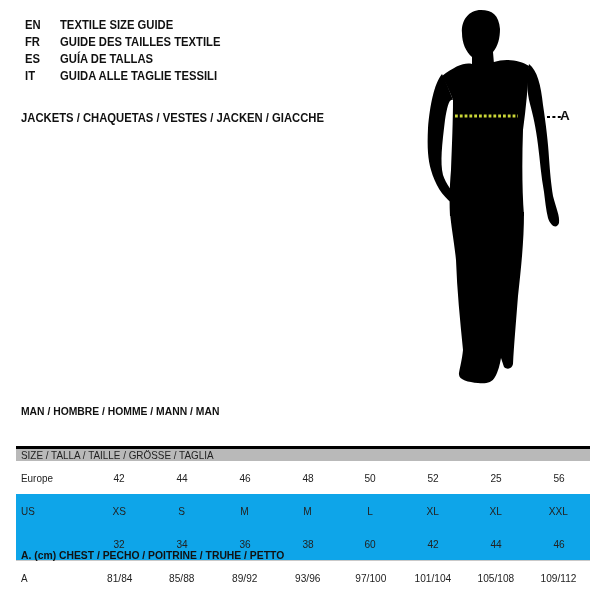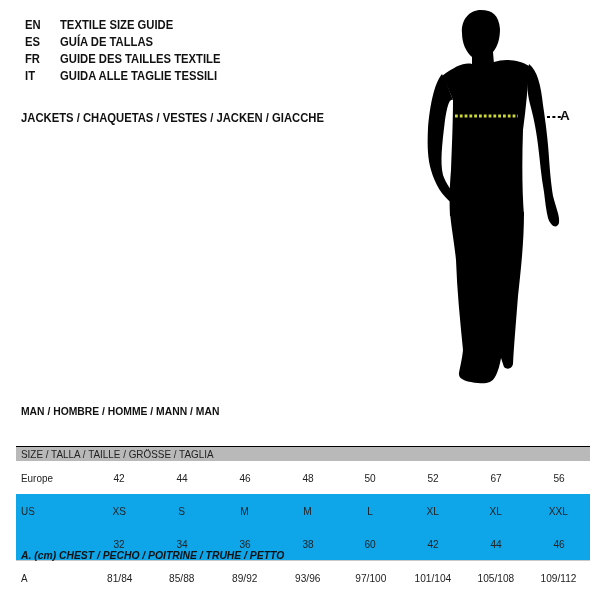--- a/index.html
+++ b/index.html
@@ -22,45 +22,45 @@
 
   
   .figure-svg{left:410px;top:0px;width:190px;height:400px;}
   .measure-label{left:560px;top:108px;font-size:13.5px;font-weight:600;}
 
   
   .section-title{left:21px;top:403px;height:16px;display:flex;align-items:center;font-weight:700;font-size:11.5px;}
 
   
   .size-table{left:16px;top:446px;width:574px;font-size:11px;color:#222;}
-  .thead{height:15px;background:#b9b9b9;border-top:1px solid #000000;display:flex;align-items:center;padding-left:5px;box-sizing:border-box;}
+  .thead{height:15px;background:#b9b9b9;border-top:3px solid #000000;display:flex;align-items:center;padding-left:5px;box-sizing:border-box;}
   .trow{height:33px;display:flex;align-items:center;}
   .trow .lbl{width:72px;padding-left:5px;box-sizing:border-box;}
   .trow .cell{flex:1;text-align:center;}
   .stripe{background:#0ea5e9;}
   .row-a{border-top:1px solid #c9c9c9;}
 
   
-  .footnote{left:21px;top:547px;height:16px;display:flex;align-items:center;font-weight:700;font-size:11.5px;font-style:italic;}
+  .footnote{left:21px;top:547px;height:16px;display:flex;align-items:center;font-weight:700;font-size:11.5px;}
 </style>
 </head>
 <body>
 
 <div class="abs lang-block">
   <div class="lang-row">
     <span class="code cond">EN</span>
     <span class="cond">TEXTILE SIZE GUIDE</span>
   </div>
   <div class="lang-row">
+    <span class="code cond">FR</span>
+    <span class="cond">GUIDE DES TAILLES TEXTILE</span>
+  </div>
+  <div class="lang-row">
     <span class="code cond">ES</span>
     <span class="cond">GUÍA DE TALLAS</span>
-  </div>
-  <div class="lang-row">
-    <span class="code cond">FR</span>
-    <span class="cond">GUIDE DES TAILLES TEXTILE</span>
   </div>
   <div class="lang-row">
     <span class="code cond">IT</span>
     <span class="cond">GUIDA ALLE TAGLIE TESSILI</span>
   </div>
 </div>
 
 <div class="abs cat-block">
   <div class="cat-line">
     <span class="cond">JACKETS / CHAQUETAS / VESTES / JACKEN / GIACCHE</span>
@@ -95,21 +95,21 @@
   </div>
 
   <div class="trow">
     <span class="lbl"><span class="cond">Europe</span></span>
     <span class="cell"><span class="condc">42</span></span>
     <span class="cell"><span class="condc">44</span></span>
     <span class="cell"><span class="condc">46</span></span>
     <span class="cell"><span class="condc">48</span></span>
     <span class="cell"><span class="condc">50</span></span>
     <span class="cell"><span class="condc">52</span></span>
-    <span class="cell"><span class="condc">67</span></span>
+    <span class="cell"><span class="condc">25</span></span>
     <span class="cell"><span class="condc">56</span></span>
   </div>
 
   <div class="trow stripe">
     <span class="lbl"><span class="cond">US</span></span>
     <span class="cell"><span class="condc">XS</span></span>
     <span class="cell"><span class="condc">S</span></span>
     <span class="cell"><span class="condc">M</span></span>
     <span class="cell"><span class="condc">M</span></span>
     <span class="cell"><span class="condc">L</span></span>

